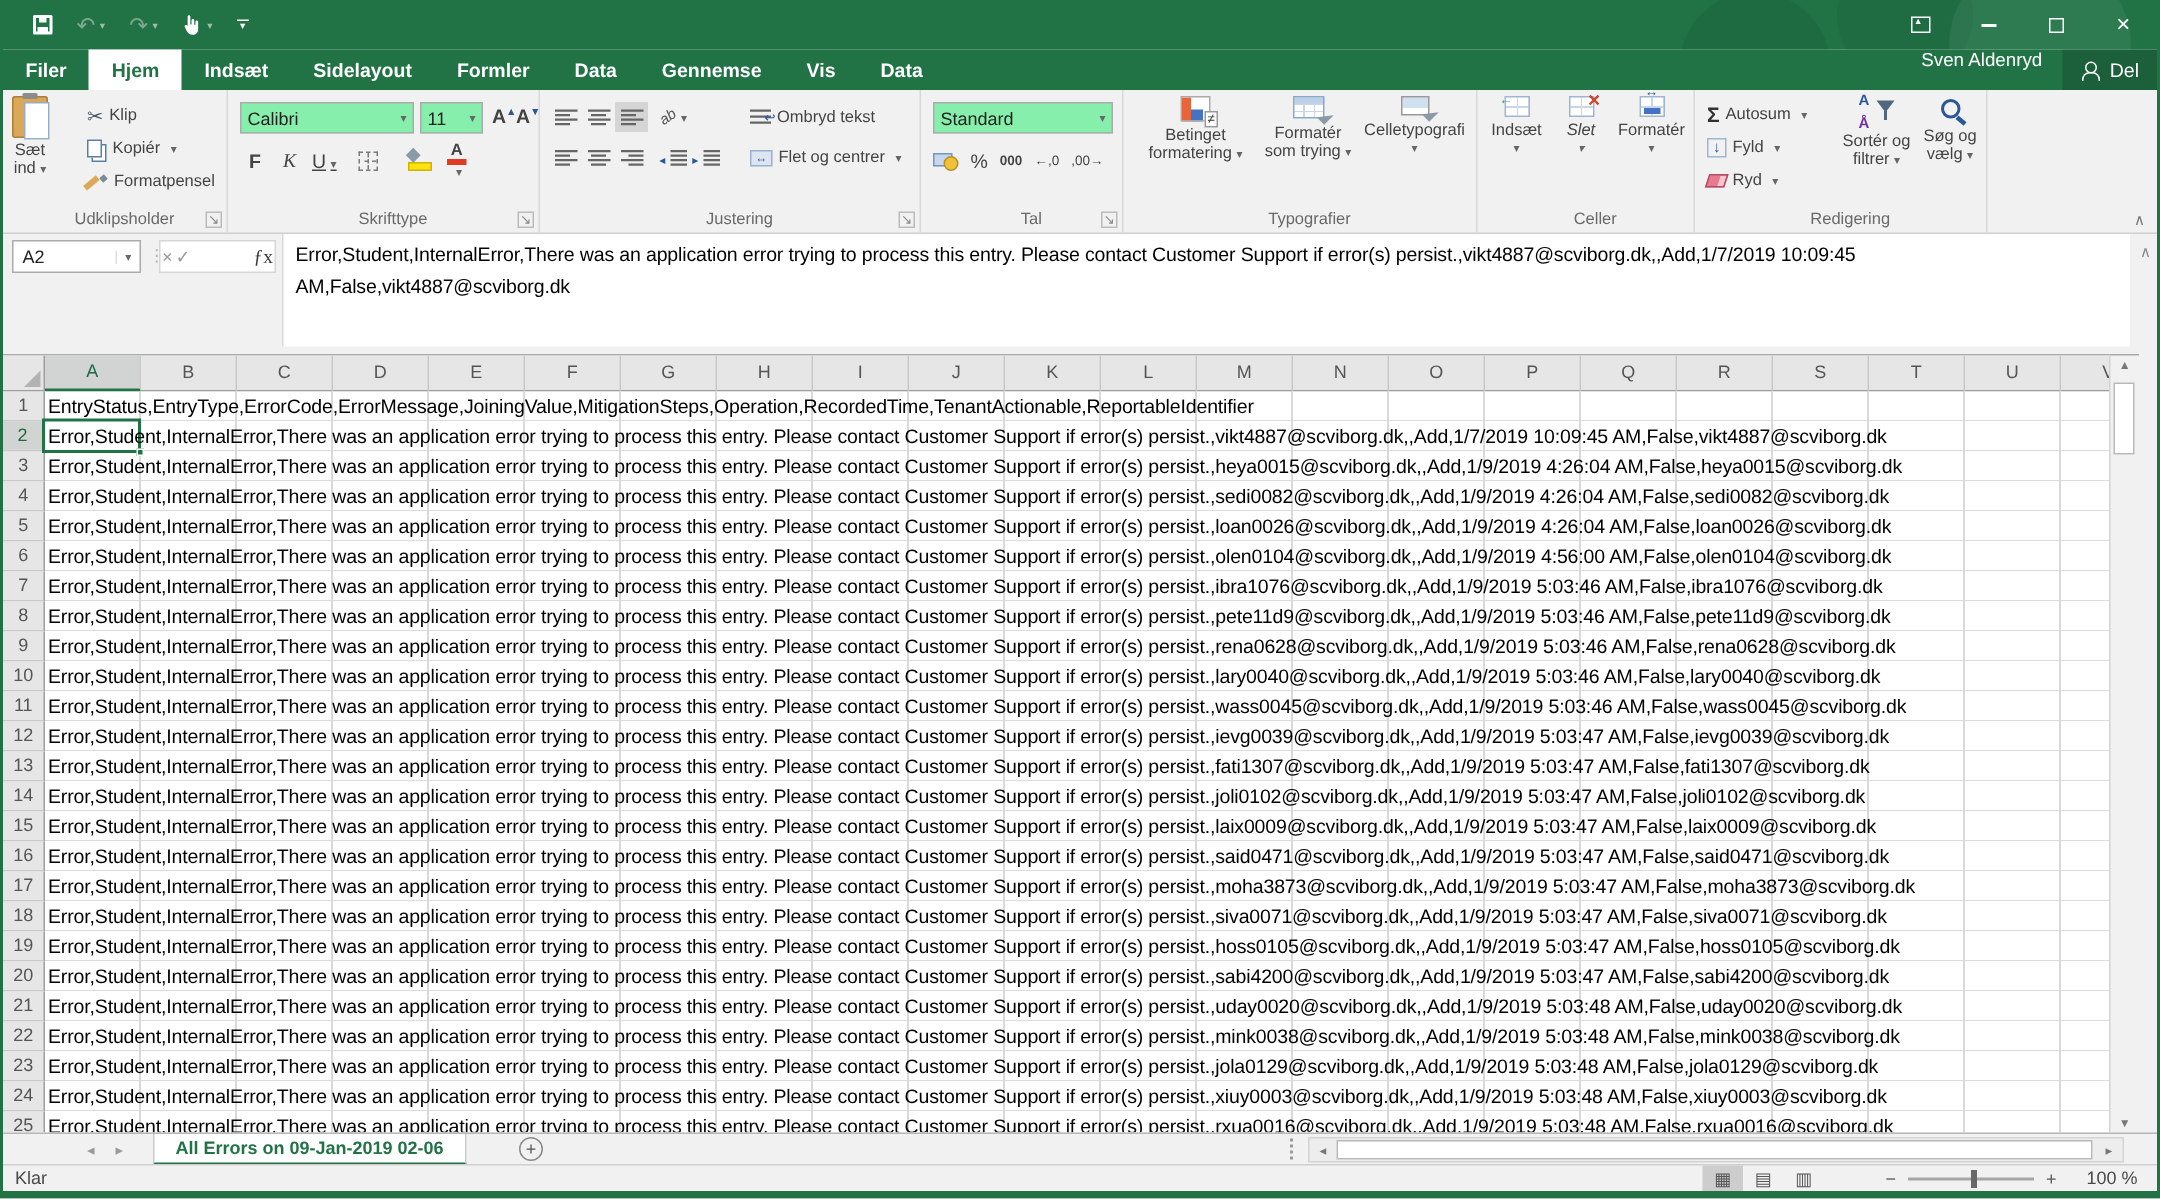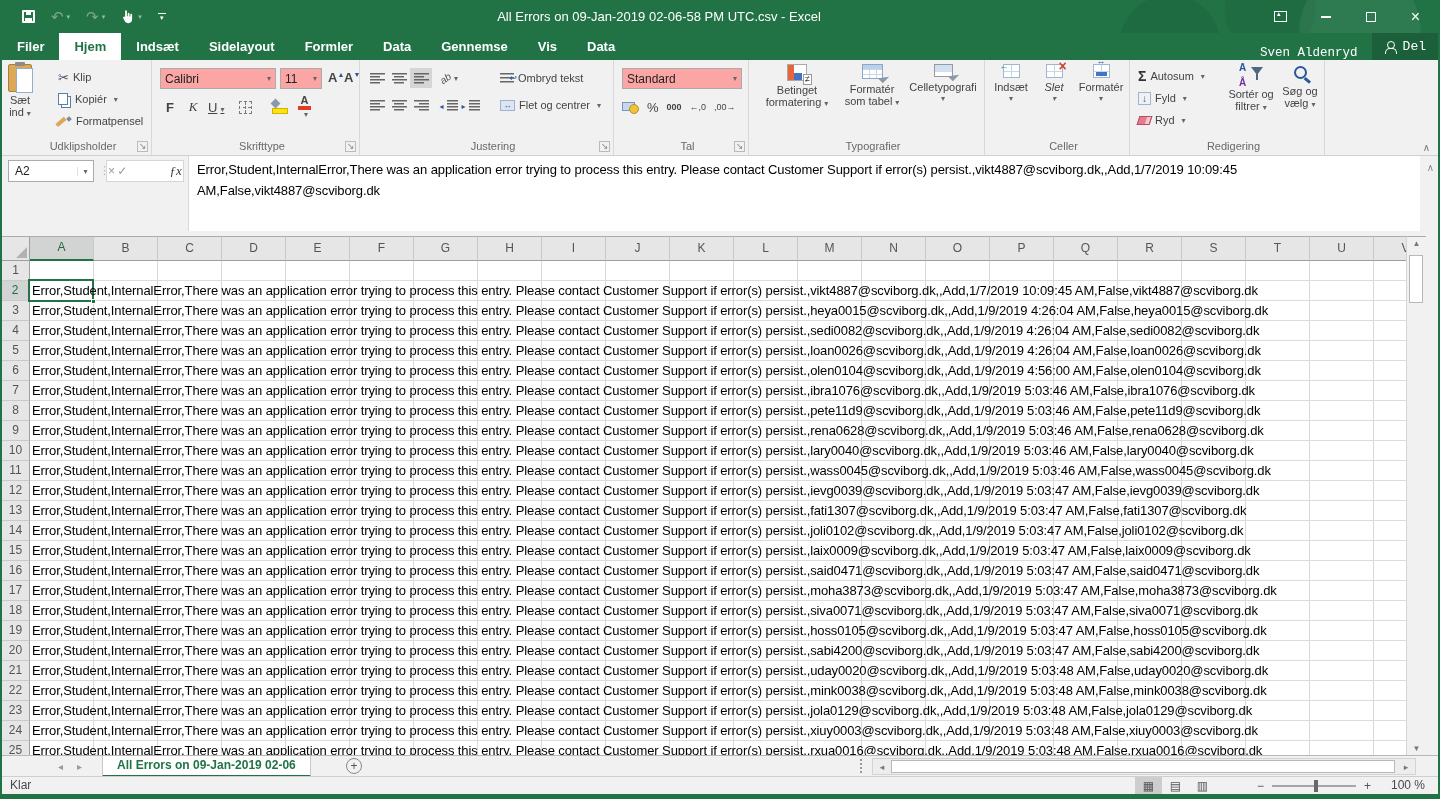--- a/index.html
+++ b/index.html
@@ -34,21 +34,21 @@
   .ic-max { width:10px; height:10px; border:1.5px solid #fff; }
   .ic-close { font-size:16px; line-height:16px; }
 
   
   .tabrow { position:absolute; left:2px; top:33px; width:1436px; height:27px; background:#217346; display:flex; align-items:stretch; color:#fff; font-size:13px; }
   .mtab { display:flex; align-items:center; padding:0 15px; cursor:default;font-weight:bold; }
   .mtab.active { background:#fff; color:#217346; }
   .tellme { display:flex; align-items:center; gap:7px; margin-left:14px; color:#dcebe2; }
   .ic-bulb { width:9px; height:9px; border:1.5px solid #dcebe2; border-radius:50%; position:relative; }
   .ic-bulb:after { content:""; position:absolute; left:2px; bottom:-4px; width:3px; height:3px; border-left:1.5px solid #dcebe2; border-right:1.5px solid #dcebe2; }
-  .tabrow-right { margin-left:auto; display:flex; align-items:flex-end;font-family:Liberation Mono, monospace; }
+  .tabrow-right { margin-left:auto; display:flex; align-items:flex-start; }
   .username { margin-right:14px; font-size:12.5px; }
   .sharebtn { display:flex; align-items:center; gap:6px; padding:0 12px; height:100%; background:rgba(0,0,0,.16); }
   .ic-person { width:13px; height:12px; position:relative; }
   .ic-person:before { content:""; position:absolute; left:3px; top:0; width:6px; height:6px; border:1.5px solid #fff; border-radius:50%; }
   .ic-person:after { content:""; position:absolute; left:1px; bottom:-1px; width:10px; height:5px; border:1.5px solid #fff; border-bottom:none; border-radius:5px 5px 0 0; }
 
   
   .ribbon { position:absolute; left:2px; top:60px; width:1436px; height:96px; background:#f1f1f1; border-bottom:1px solid #d2d0ce; font-size:11px; color:#444; }
   .rgroup { position:absolute; top:0; height:95px; border-right:1px solid #d8d8d8; }
   .glabel { position:absolute; bottom:3px; left:0; right:0; text-align:center; color:#696969; font-size:11px;padding-left:13px; }
@@ -62,21 +62,21 @@
   .ic-clipboard { width:24px; height:28px; background:#dba858; border:1px solid #a97f3c; border-radius:2px; position:relative; margin-bottom:2px; }
   .ic-clipboard:before { content:""; position:absolute; left:6px; top:-3px; width:10px; height:4px; background:#8c8c8c; border-radius:1px; }
   .ic-clipboard:after { content:""; position:absolute; left:7px; top:3px; width:15px; height:23px; background:#fff; border:1px solid #98aec4; }
   .ic-cut { color:#44546a; font-size:13px; }
   .ic-copy { width:10px; height:12px; border:1px solid #5b7ea6; background:#fff; box-shadow:3px 3px 0 -1px #fff, 3px 3px 0 0 #5b7ea6; margin-right:3px; }
   .ic-painter { width:14px; height:13px; position:relative; }
   .ic-painter:before { content:""; position:absolute; left:0; bottom:1px; width:11px; height:4px; background:#dba858; transform:rotate(-40deg); transform-origin:left bottom; }
   .ic-painter:after { content:""; position:absolute; left:9px; bottom:7px; width:4px; height:4px; background:#7a8a99; transform:rotate(-40deg); }
 
   
-  .combo { height:21px; background:#fca5a5; border:1px solid #ababab; display:flex; align-items:center; justify-content:space-between; padding:0 4px; font-size:12px; color:#222; }
+  .combo { height:21px; background:#86efac; border:1px solid #ababab; display:flex; align-items:center; justify-content:space-between; padding:0 4px; font-size:12px; color:#222; }
   .ic-fsz { font-size:13px; font-weight:bold; color:#444; position:relative; }
   .ic-fsz sup { font-size:7px; color:#2b579a; }
   .fbtn { font-size:13px; color:#444; width:16px; text-align:center; }
   .fbold { font-weight:bold; }
   .fital { font-style:italic; font-family:"Liberation Serif", serif; }
   .fund { text-decoration:underline; }
   .ic-borders { width:13px; height:13px; border:1px dashed #7a7a7a; position:relative; }
   .ic-borders:before { content:""; position:absolute; left:5px; top:0; bottom:0; border-left:1px dashed #7a7a7a; }
   .ic-borders:after { content:""; position:absolute; top:5px; left:0; right:0; border-top:1px dashed #7a7a7a; }
   .ic-fill { width:14px; height:14px; position:relative; }
@@ -150,21 +150,21 @@
   .ic-search:after { content:""; position:absolute; right:-6px; bottom:-4px; width:7px; height:2.5px; background:#2b579a; transform:rotate(40deg); }
   .ribcollapse { position:absolute; right:8px; bottom:2px; color:#777; font-size:10px; }
 
   
   .fbar { position:absolute; left:2px; top:156px; width:1436px; height:76px; background:#f1f1f1; }
   .namebox { position:absolute; left:6px; top:4px; width:86px; height:22px; background:#fff; border:1px solid #ababab; display:flex; align-items:center; }
   .namebox .nbtext { flex:1; padding-left:6px; font-size:12px; color:#222; }
   .namebox .nbdd { width:16px; text-align:center; color:#666; font-size:8px; border-left:1px solid #e0e0e0; }
   .fdots { position:absolute; left:97px; top:8px; color:#b0b0b0; font-size:11px; }
   .fbtns { position:absolute; left:104px; top:4px; width:78px; height:22px; background:#fff; border:1px solid #d6d6d6; display:flex; align-items:center; justify-content:space-around; }
-  .fbtns .fx { font-style:italic; font-family:"Liberation Serif", serif; color:#3a3a3a; font-size:13px;margin-left:40px; }
+  .fbtns .fx { font-family:"Liberation Serif", serif; color:#3a3a3a; font-size:13px;margin-left:40px; }
   .fbtns .gray { color:#9a9a9a; font-size:12px; }
   .finput { position:absolute; left:186px; top:0; width:1232px; height:75px; background:#fff; border-left:1px solid #d9d9d9; padding:3px 24px 3px 8px; font-size:13px; line-height:21px; color:#000; overflow:hidden; letter-spacing:-0.1px; }
   .fcollapse { position:absolute; right:4px; top:6px; color:#888; font-size:10px; }
 
   
   .gridwrap { position:absolute; left:2px; top:236px; width:1404px; height:519px; background:#fff; overflow:hidden; border-top:1px solid #ababab; }
   .corner { position:absolute; left:0; top:0; width:28px; height:24px; background:#e6e6e6; border-right:1px solid #9e9e9e; border-bottom:1px solid #9e9e9e; }
   .corner:after { content:""; position:absolute; right:2px; bottom:2px; width:0; height:0; border-left:11px solid transparent; border-bottom:11px solid #b2b2b2; }
   .colheads { position:absolute; left:28px; top:0; right:0; height:24px; display:flex; overflow:hidden; }
   .colhead { flex:none; width:64px; text-align:center; line-height:23px; font-size:12px; color:#555; background:#e6e6e6; border-right:1px solid #c9c9c9; border-bottom:1px solid #9e9e9e; }
@@ -233,21 +233,20 @@
         </span>
           <span class="mini-dd">▾</span>
       </span>
       <span class="qbtn">
         <span class="ic-qatmore">
             <span class="bar"></span>
             <span class="ar">▾</span>
           </span>
       </span>
     </div>
-    <div class="wtitle">All Errors on 09-Jan-2019 02-06-58 PM UTC.csv - Excel</div>
     <div class="winbtns">
       <span class="winbtn">
           <span class="ic-ribopts"></span>
         </span>
       <span class="winbtn">
           <span class="ic-min"></span>
         </span>
       <span class="winbtn">
           <span class="ic-max"></span>
         </span>
@@ -396,21 +395,21 @@
 
     <div class="rgroup" style="left:747px;width:236px;">
       <div class="bigbtn" style="left:12px;width:72px;">
         <span class="ic-cf"></span>
         <span class="lbl">Betinget</span>
         <span class="lbl dd">formatering</span>
       </div>
       <div class="bigbtn" style="left:92px;width:62px;">
         <span class="ic-tbl brushtip"></span>
         <span class="lbl">Formatér</span>
-        <span class="lbl dd">som tabel</span>
+        <span class="lbl dd">som trying</span>
       </div>
       <div class="bigbtn" style="left:154px;width:80px;">
         <span class="ic-cellsty brushtip"></span>
         <span class="lbl">Celletypografi</span>
         <span class="lbl" style="font-size:8px;color:#666;">▾</span>
       </div>
       <div class="glabel">Typografier</div>
     </div>
 
     <div class="rgroup" style="left:983px;width:145px;">
@@ -528,20 +527,21 @@
         <div class="rowhead">18</div>
         <div class="rowhead">19</div>
         <div class="rowhead">20</div>
         <div class="rowhead">21</div>
         <div class="rowhead">22</div>
         <div class="rowhead">23</div>
         <div class="rowhead">24</div>
         <div class="rowhead">25</div>
       </div>
     <div class="datarows">
+      <div class="rowtext" style="top:0;">EntryStatus,EntryType,ErrorCode,ErrorMessage,JoiningValue,MitigationSteps,Operation,RecordedTime,TenantActionable,ReportableIdentifier</div>
       <div class="selbox">
           <span class="handle"></span>
         </div>
     <div class="rowtext" style="top: 20px;">Error,Student,InternalError,There was an application error trying to process this entry. Please contact Customer Support if error(s) persist.,vikt4887@scviborg.dk,,Add,1/7/2019 10:09:45 AM,False,vikt4887@scviborg.dk</div>
         <div class="rowtext" style="top: 40px;">Error,Student,InternalError,There was an application error trying to process this entry. Please contact Customer Support if error(s) persist.,heya0015@scviborg.dk,,Add,1/9/2019 4:26:04 AM,False,heya0015@scviborg.dk</div>
         <div class="rowtext" style="top: 60px;">Error,Student,InternalError,There was an application error trying to process this entry. Please contact Customer Support if error(s) persist.,sedi0082@scviborg.dk,,Add,1/9/2019 4:26:04 AM,False,sedi0082@scviborg.dk</div>
         <div class="rowtext" style="top: 80px;">Error,Student,InternalError,There was an application error trying to process this entry. Please contact Customer Support if error(s) persist.,loan0026@scviborg.dk,,Add,1/9/2019 4:26:04 AM,False,loan0026@scviborg.dk</div>
         <div class="rowtext" style="top: 100px;">Error,Student,InternalError,There was an application error trying to process this entry. Please contact Customer Support if error(s) persist.,olen0104@scviborg.dk,,Add,1/9/2019 4:56:00 AM,False,olen0104@scviborg.dk</div>
         <div class="rowtext" style="top: 120px;">Error,Student,InternalError,There was an application error trying to process this entry. Please contact Customer Support if error(s) persist.,ibra1076@scviborg.dk,,Add,1/9/2019 5:03:46 AM,False,ibra1076@scviborg.dk</div>
         <div class="rowtext" style="top: 140px;">Error,Student,InternalError,There was an application error trying to process this entry. Please contact Customer Support if error(s) persist.,pete11d9@scviborg.dk,,Add,1/9/2019 5:03:46 AM,False,pete11d9@scviborg.dk</div>

